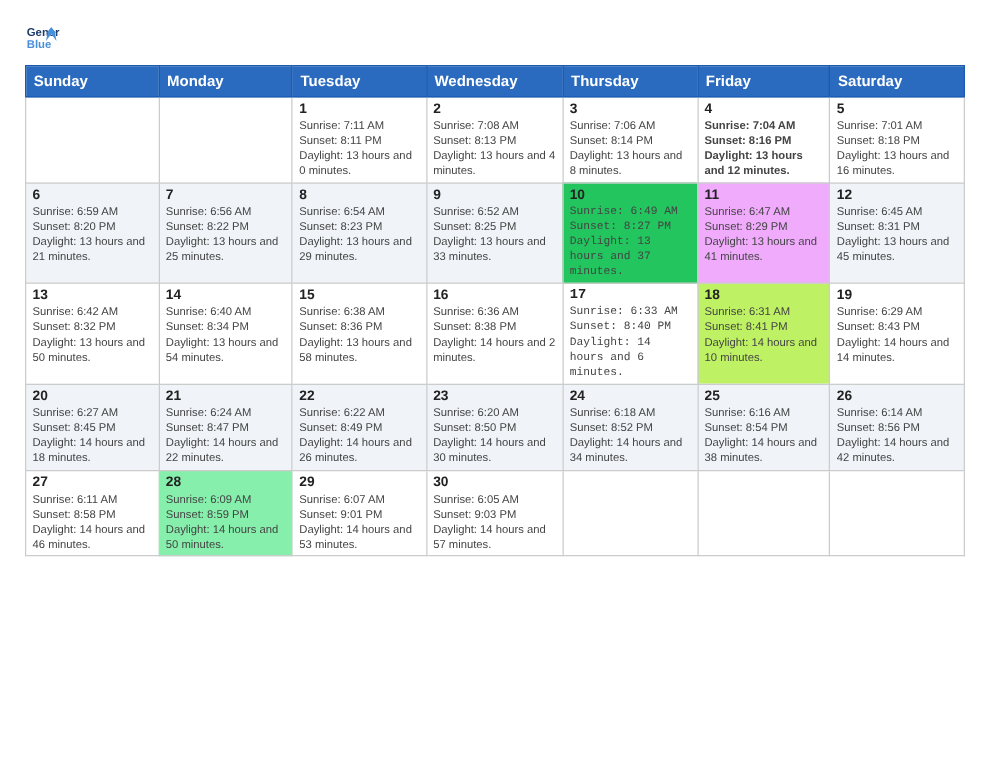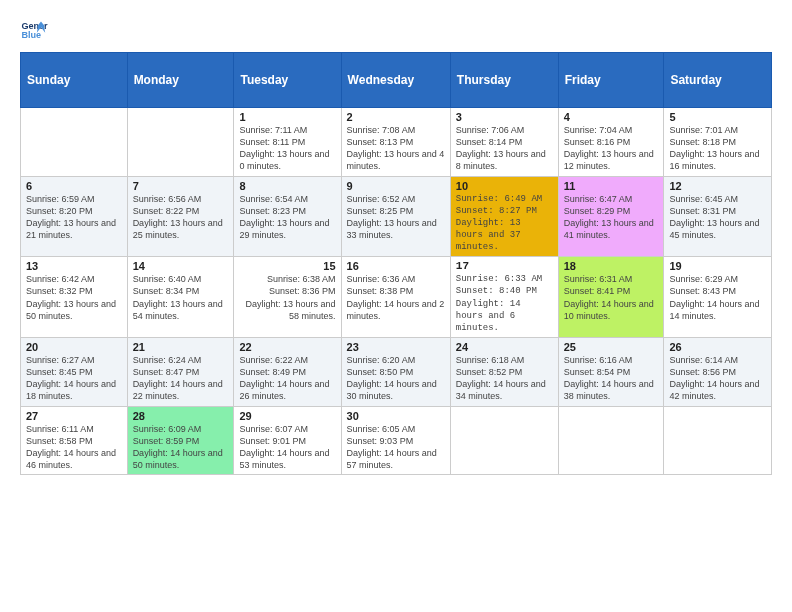--- a/index.html
+++ b/index.html
@@ -47,21 +47,21 @@
     .calendar {
       width: 100%;
       border-collapse: collapse;
       border: 1px solid #ccc;
     }
     .calendar th {
       background-color: #2a6bbf;
       color: #fff;
       font-size: 12px;
       font-weight: bold;
-      padding: 20px 6px;
+      padding: 5px 6px;
       text-align: left;
       border: 1px solid #1a5aaf;
     }
     .calendar td {
       vertical-align: top;
       border: 1px solid #ccc;
       padding: 3px 5px;
       width: 113px;
       min-height: 68px;
       font-size: 9.5px;
@@ -141,21 +141,21 @@
 Daylight: 13 hours and 4 minutes.</div>
           </td>
           <td style="background: rgb(255, 255, 255);">
             <span class="day-num">3</span>
             <div class="day-info" style="white-space: pre-line;">Sunrise: 7:06 AM
 Sunset: 8:14 PM
 Daylight: 13 hours and 8 minutes.</div>
           </td>
           <td style="background: rgb(255, 255, 255);">
             <span class="day-num">4</span>
-            <div class="day-info" style="white-space: pre-line;">Sunrise: 7:04 AM
+            <div class="day-info" style="white-space: pre-line; font-weight: bold;">Sunrise: 7:04 AM
 Sunset: 8:16 PM
 Daylight: 13 hours and 12 minutes.</div>
           </td>
           <td style="background: rgb(255, 255, 255);">
             <span class="day-num">5</span>
             <div class="day-info" style="white-space: pre-line;">Sunrise: 7:01 AM
 Sunset: 8:18 PM
 Daylight: 13 hours and 16 minutes.</div>
           </td>
         </tr>
@@ -177,21 +177,21 @@
             <div class="day-info" style="white-space: pre-line;">Sunrise: 6:54 AM
 Sunset: 8:23 PM
 Daylight: 13 hours and 29 minutes.</div>
           </td>
           <td style="background: rgb(240, 244, 248);">
             <span class="day-num">9</span>
             <div class="day-info" style="white-space: pre-line;">Sunrise: 6:52 AM
 Sunset: 8:25 PM
 Daylight: 13 hours and 33 minutes.</div>
           </td>
-          <td style="background: #eab308; margin-left: 25px;">
+          <td style="background: #22c55e; margin-left: 25px;">
             <span class="day-num">10</span>
             <div class="day-info" style="white-space: pre-line; font-family: Liberation Mono, monospace;">Sunrise: 6:49 AM
 Sunset: 8:27 PM
 Daylight: 13 hours and 37 minutes.</div>
           </td>
           <td style="background: #f0abfc;">
             <span class="day-num">11</span>
             <div class="day-info" style="white-space: pre-line;">Sunrise: 6:47 AM
 Sunset: 8:29 PM
 Daylight: 13 hours and 41 minutes.</div>
@@ -209,21 +209,21 @@
             <div class="day-info" style="white-space: pre-line;">Sunrise: 6:42 AM
 Sunset: 8:32 PM
 Daylight: 13 hours and 50 minutes.</div>
           </td>
           <td style="background: rgb(255, 255, 255);">
             <span class="day-num">14</span>
             <div class="day-info" style="white-space: pre-line;">Sunrise: 6:40 AM
 Sunset: 8:34 PM
 Daylight: 13 hours and 54 minutes.</div>
           </td>
-          <td style="background: rgb(255, 255, 255); text-align: right;">
+          <td style="background: rgb(255, 255, 255);">
             <span class="day-num">15</span>
             <div class="day-info" style="white-space: pre-line;">Sunrise: 6:38 AM
 Sunset: 8:36 PM
 Daylight: 13 hours and 58 minutes.</div>
           </td>
           <td style="background: rgb(255, 255, 255);">
             <span class="day-num">16</span>
             <div class="day-info" style="white-space: pre-line;">Sunrise: 6:36 AM
 Sunset: 8:38 PM
 Daylight: 14 hours and 2 minutes.</div>

